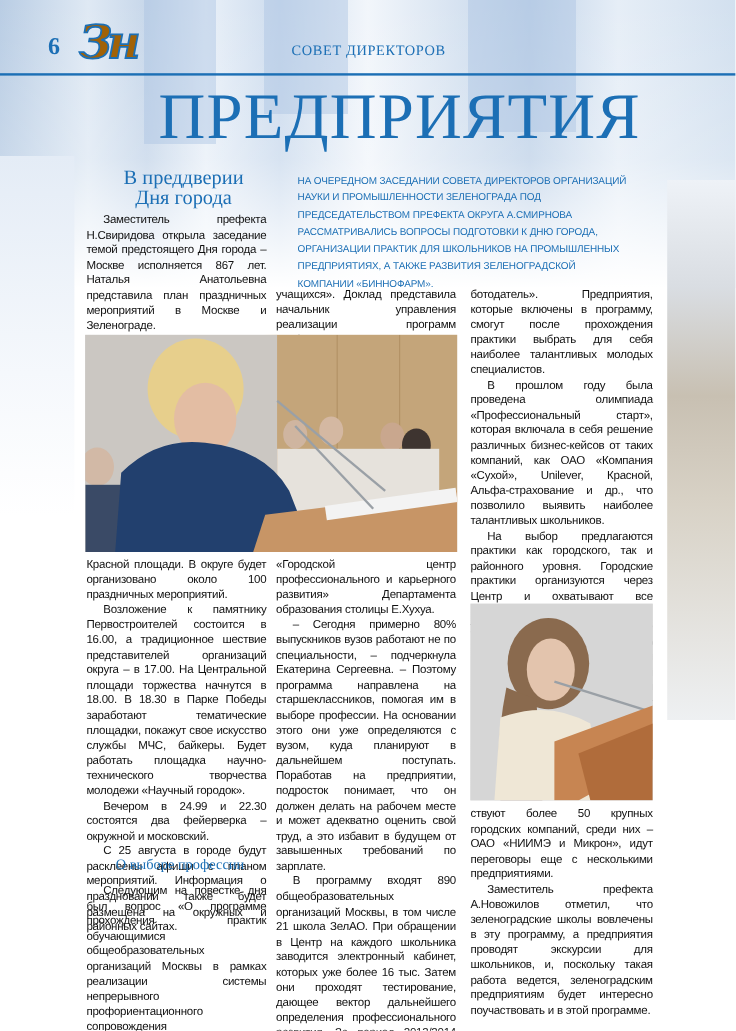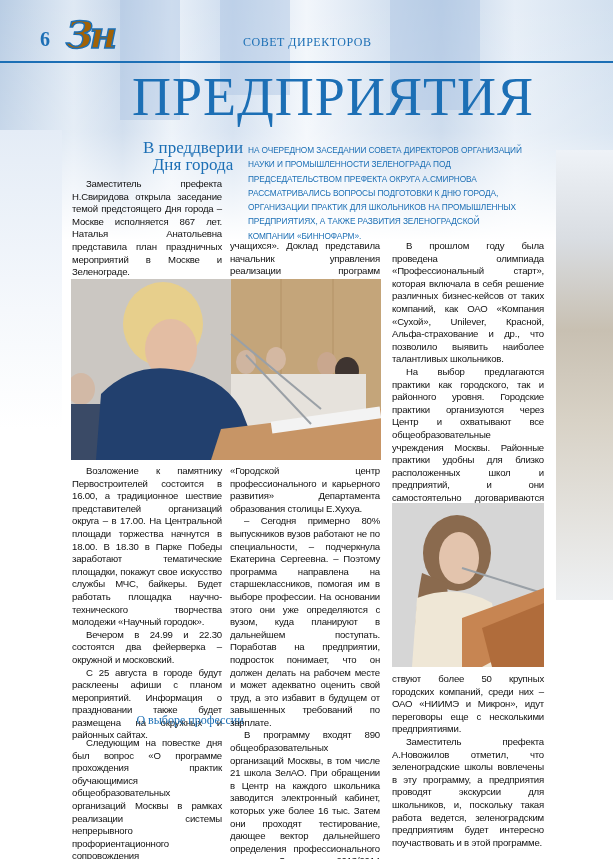--- a/index.html
+++ b/index.html
@@ -38,21 +38,21 @@
   }
   .rule {
     position: absolute; left: 0; top: 61px; width: 613px; height: 2px; background: #1c6fb5;
   }
   .headline {
     position: absolute; left: 132px; top: 66px; color: #1c6fb5;
     font-family: "Liberation Serif", serif; font-size: 54px; letter-spacing: 1px; line-height: 62px;
   }
   .subhead {
     position: absolute; color: #1c6fb5; font-family: "Liberation Serif", serif;
-    text-align: center; line-height: 17px; margin-left: 40px;
+    text-align: center; line-height: 17px;
   }
   .lead {
     position: absolute; left: 248px; top: 143px; width: 276px; color: #1c6fb5;
     font-size: 8.3px; line-height: 14.3px; text-transform: uppercase; letter-spacing: -0.1px;
   }
   .col {
     position: absolute; color: #111; font-family: "Liberation Sans Narrow", "Liberation Sans", sans-serif;
     font-size: 9.6px; line-height: 12.6px; text-align: justify; letter-spacing: -0.2px;
   }
   .col p { margin: 0; text-indent: 14px; }
@@ -93,20 +93,21 @@
 <div class="col" style="left:72px;top:178px;width:150px;">
   <p>Заместитель префекта Н.Свиридова открыла заседание темой предстоящего Дня города – Москве исполняется 867 лет. Наталья Анатольевна представила план праздничных мероприятий в Москве и Зеленограде.</p>
   <p>6 сентября более 7,5 тыс. москвичей (из них 150 зеленоградцев) примут участие в торжествах на</p>
 </div>
 
 <div class="col" style="left:230px;top:240px;width:150px;">
   <p class="noind">учащихся». Доклад представила начальник управления реализации программ профориентации ГБУ Москвы</p>
 </div>
 
 <div class="col" style="left:392px;top:240px;width:152px;">
+  <p class="noind">ботодатель». Предприятия, которые включены в программу, смогут после прохождения практики выбрать для себя наиболее талантливых молодых специалистов.</p>
   <p>В прошлом году была проведена олимпиада «Профессиональный старт», которая включала в себя решение различных бизнес-кейсов от таких компаний, как ОАО «Компания «Сухой», Unilever, Красной, Альфа-страхование и др., что позволило выявить наиболее талантливых школьников.</p>
   <p>На выбор предлагаются практики как городского, так и районного уровня. Городские практики организуются через Центр и охватывают все общеобразовательные учреждения Москвы. Районные практики удобны для близко расположенных школ и предприятий, и они самостоятельно договариваются между собой. Практика может быть разовой и многократной. Сейчас в программе уча-</p>
 </div>
 
 <div class="photo photo1">
   <svg width="310" height="181" viewBox="0 0 310 181">
     <rect x="0" y="0" width="160" height="181" fill="#cbc7c2"></rect>
     <rect x="160" y="0" width="150" height="181" fill="#c4a57a"></rect>
     <line x1="210" y1="0" x2="210" y2="181" stroke="#b39266" stroke-width="1"></line>
     <line x1="262" y1="0" x2="262" y2="181" stroke="#b39266" stroke-width="1"></line>
@@ -121,20 +122,21 @@
     <ellipse cx="100" cy="70" rx="26" ry="30" fill="#e3bda3"></ellipse>
     <path d="M25 181 L30 115 Q60 85 100 90 Q150 95 170 130 L190 181 Z" fill="#22406e"></path>
     <path d="M150 150 L310 130 L310 181 L140 181 Z" fill="#c79566"></path>
     <rect x="200" y="135" width="110" height="12" fill="#f3f3f3" transform="rotate(-8 255 141)"></rect>
     <line x1="160" y1="55" x2="250" y2="130" stroke="#9aa0a6" stroke-width="2"></line>
     <line x1="175" y1="76" x2="240" y2="145" stroke="#9aa0a6" stroke-width="2"></line>
   </svg>
 </div>
 
 <div class="col" style="left:72px;top:465px;width:150px;">
+  <p class="noind">Красной площади. В округе будет организовано около 100 праздничных мероприятий.</p>
   <p>Возложение к памятнику Первостроителей состоится в 16.00, а традиционное шествие представителей организаций округа – в 17.00. На Центральной площади торжества начнутся в 18.00. В 18.30 в Парке Победы заработают тематические площадки, покажут свое искусство службы МЧС, байкеры. Будет работать площадка научно-технического творчества молодежи «Научный городок».</p>
   <p>Вечером в 24.99 и 22.30 состоятся два фейерверка – окружной и московский.</p>
   <p>С 25 августа в городе будут расклеены афиши с планом мероприятий. Информация о праздновании также будет размещена на окружных и районных сайтах.</p>
 </div>
 
 <div class="subhead" style="left:70px;top:712px;width:160px;font-size:12px;">О выборе профессии</div>
 
 <div class="col" style="left:72px;top:737px;width:150px;">
   <p>Следующим на повестке дня был вопрос «О программе прохождения практик обучающимися общеобразовательных организаций Москвы в рамках реализации системы непрерывного профориентационного сопровождения</p>
 </div>

